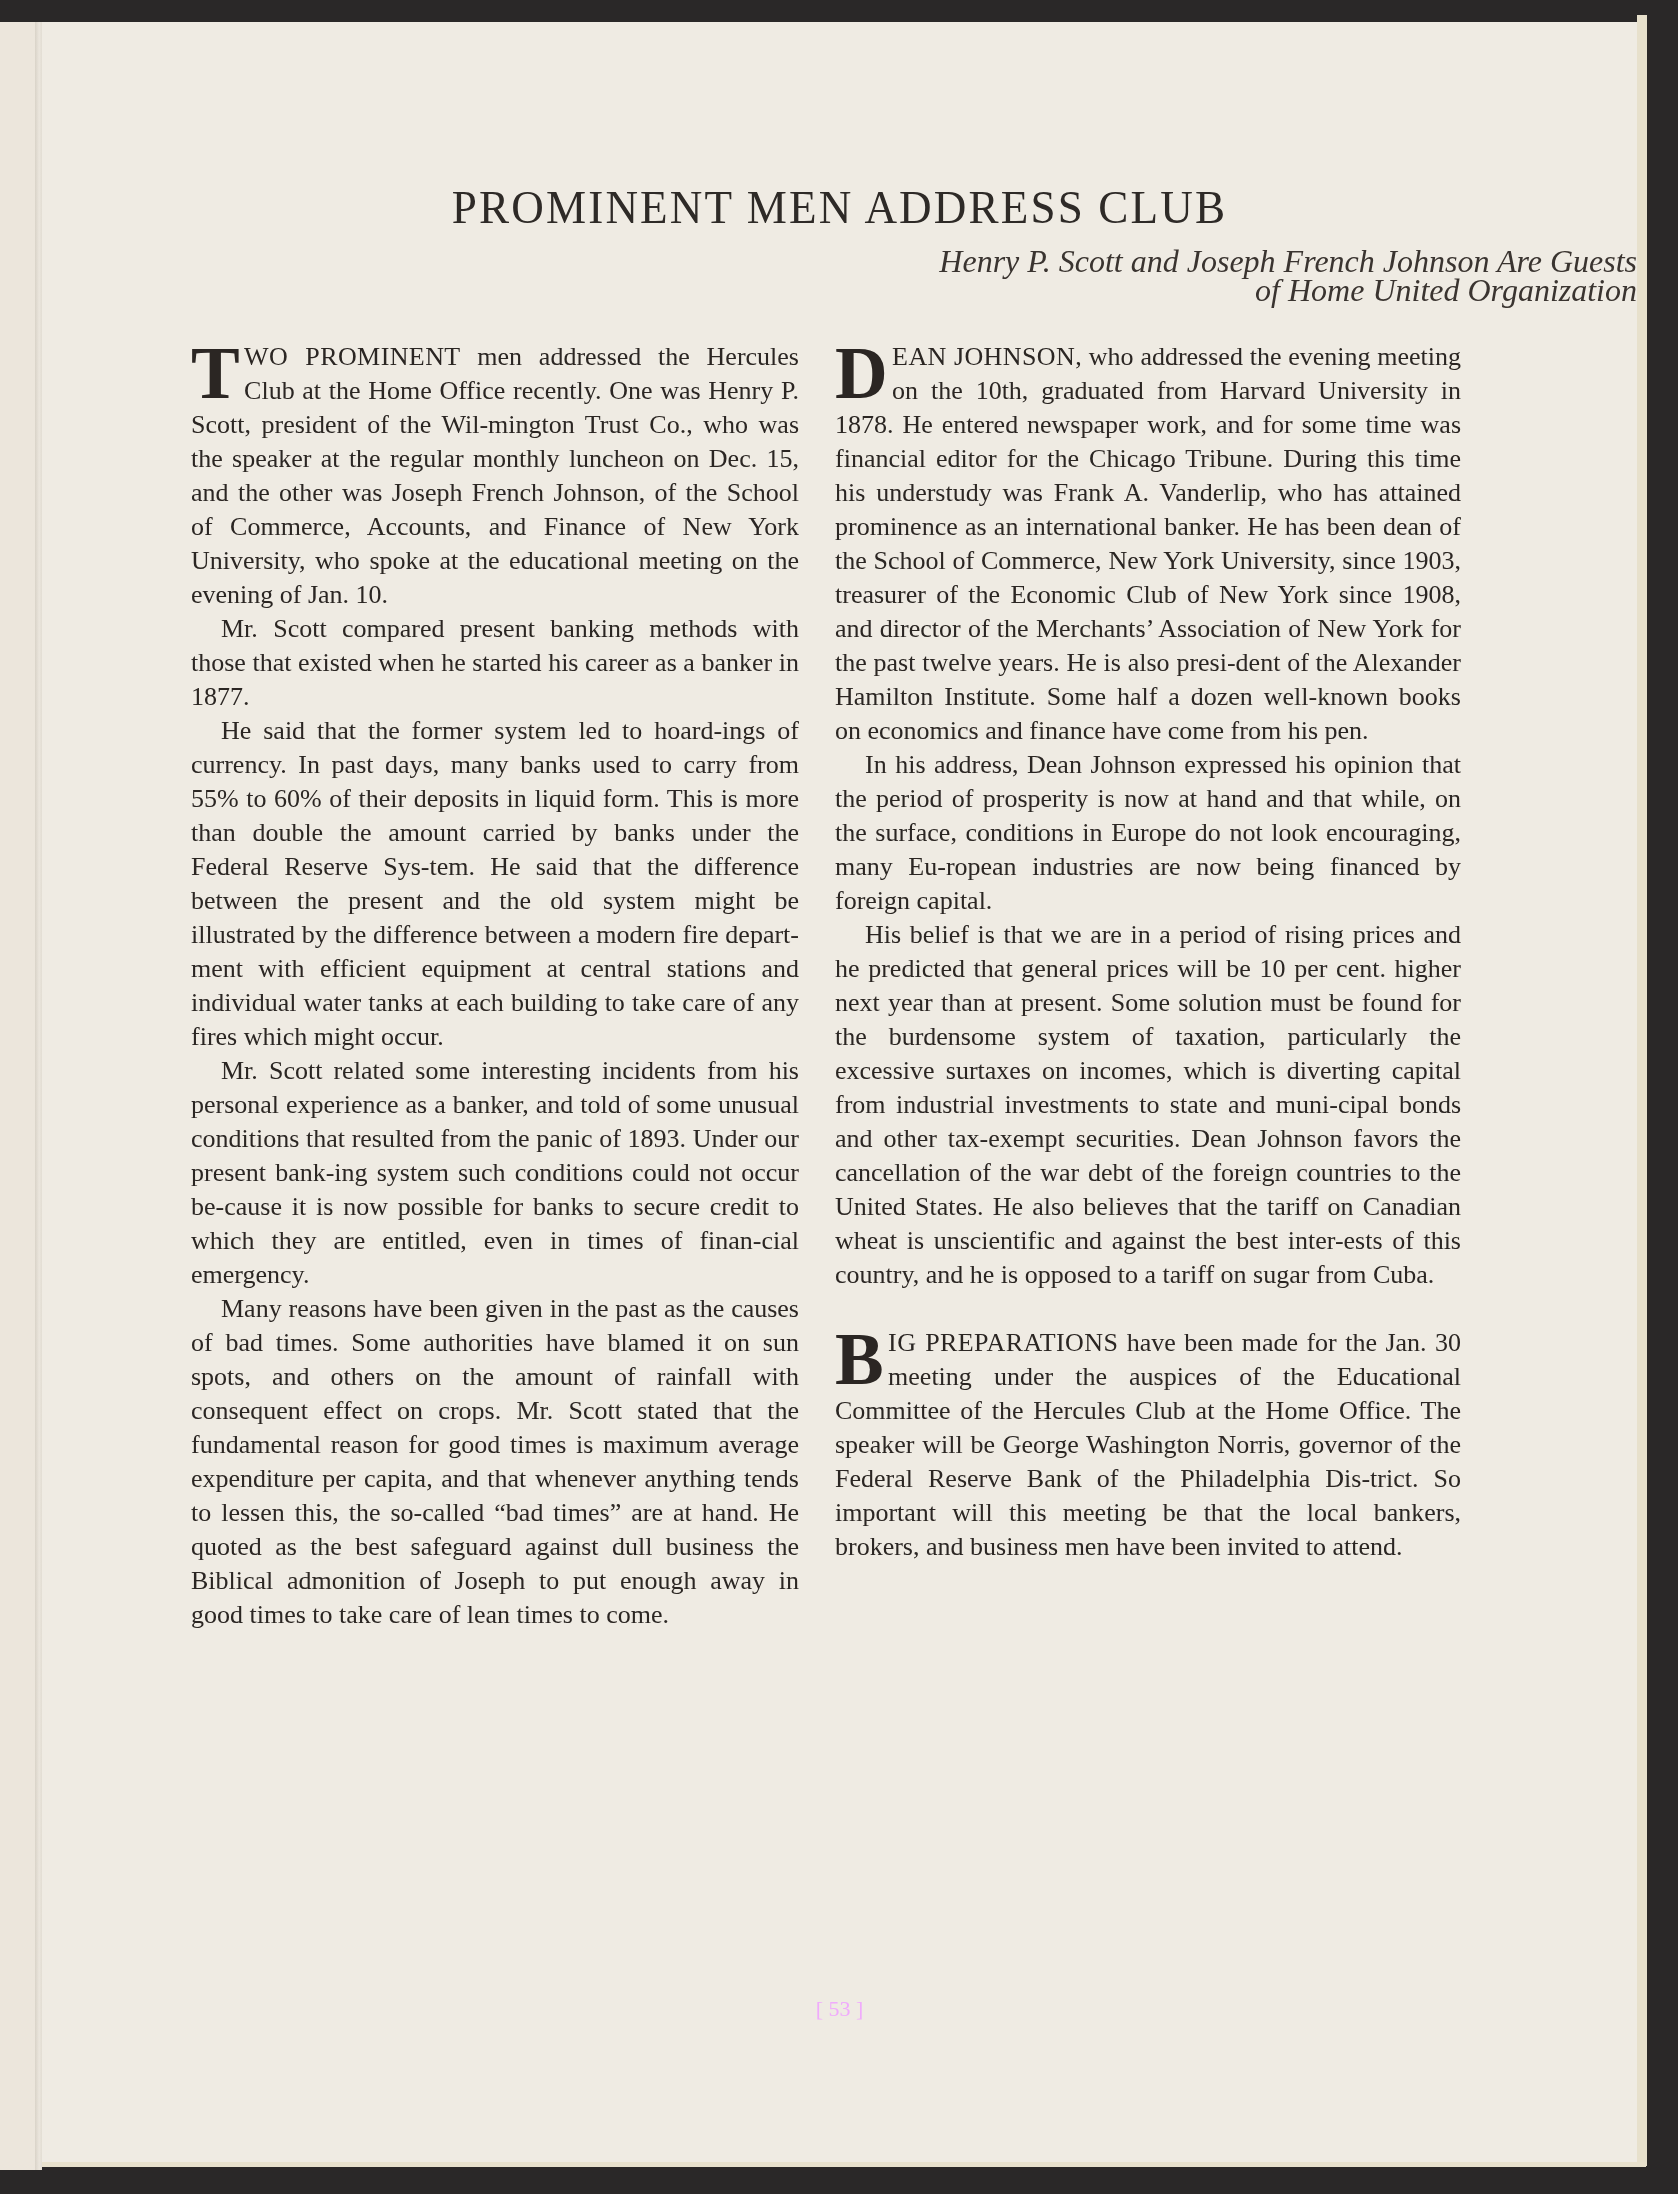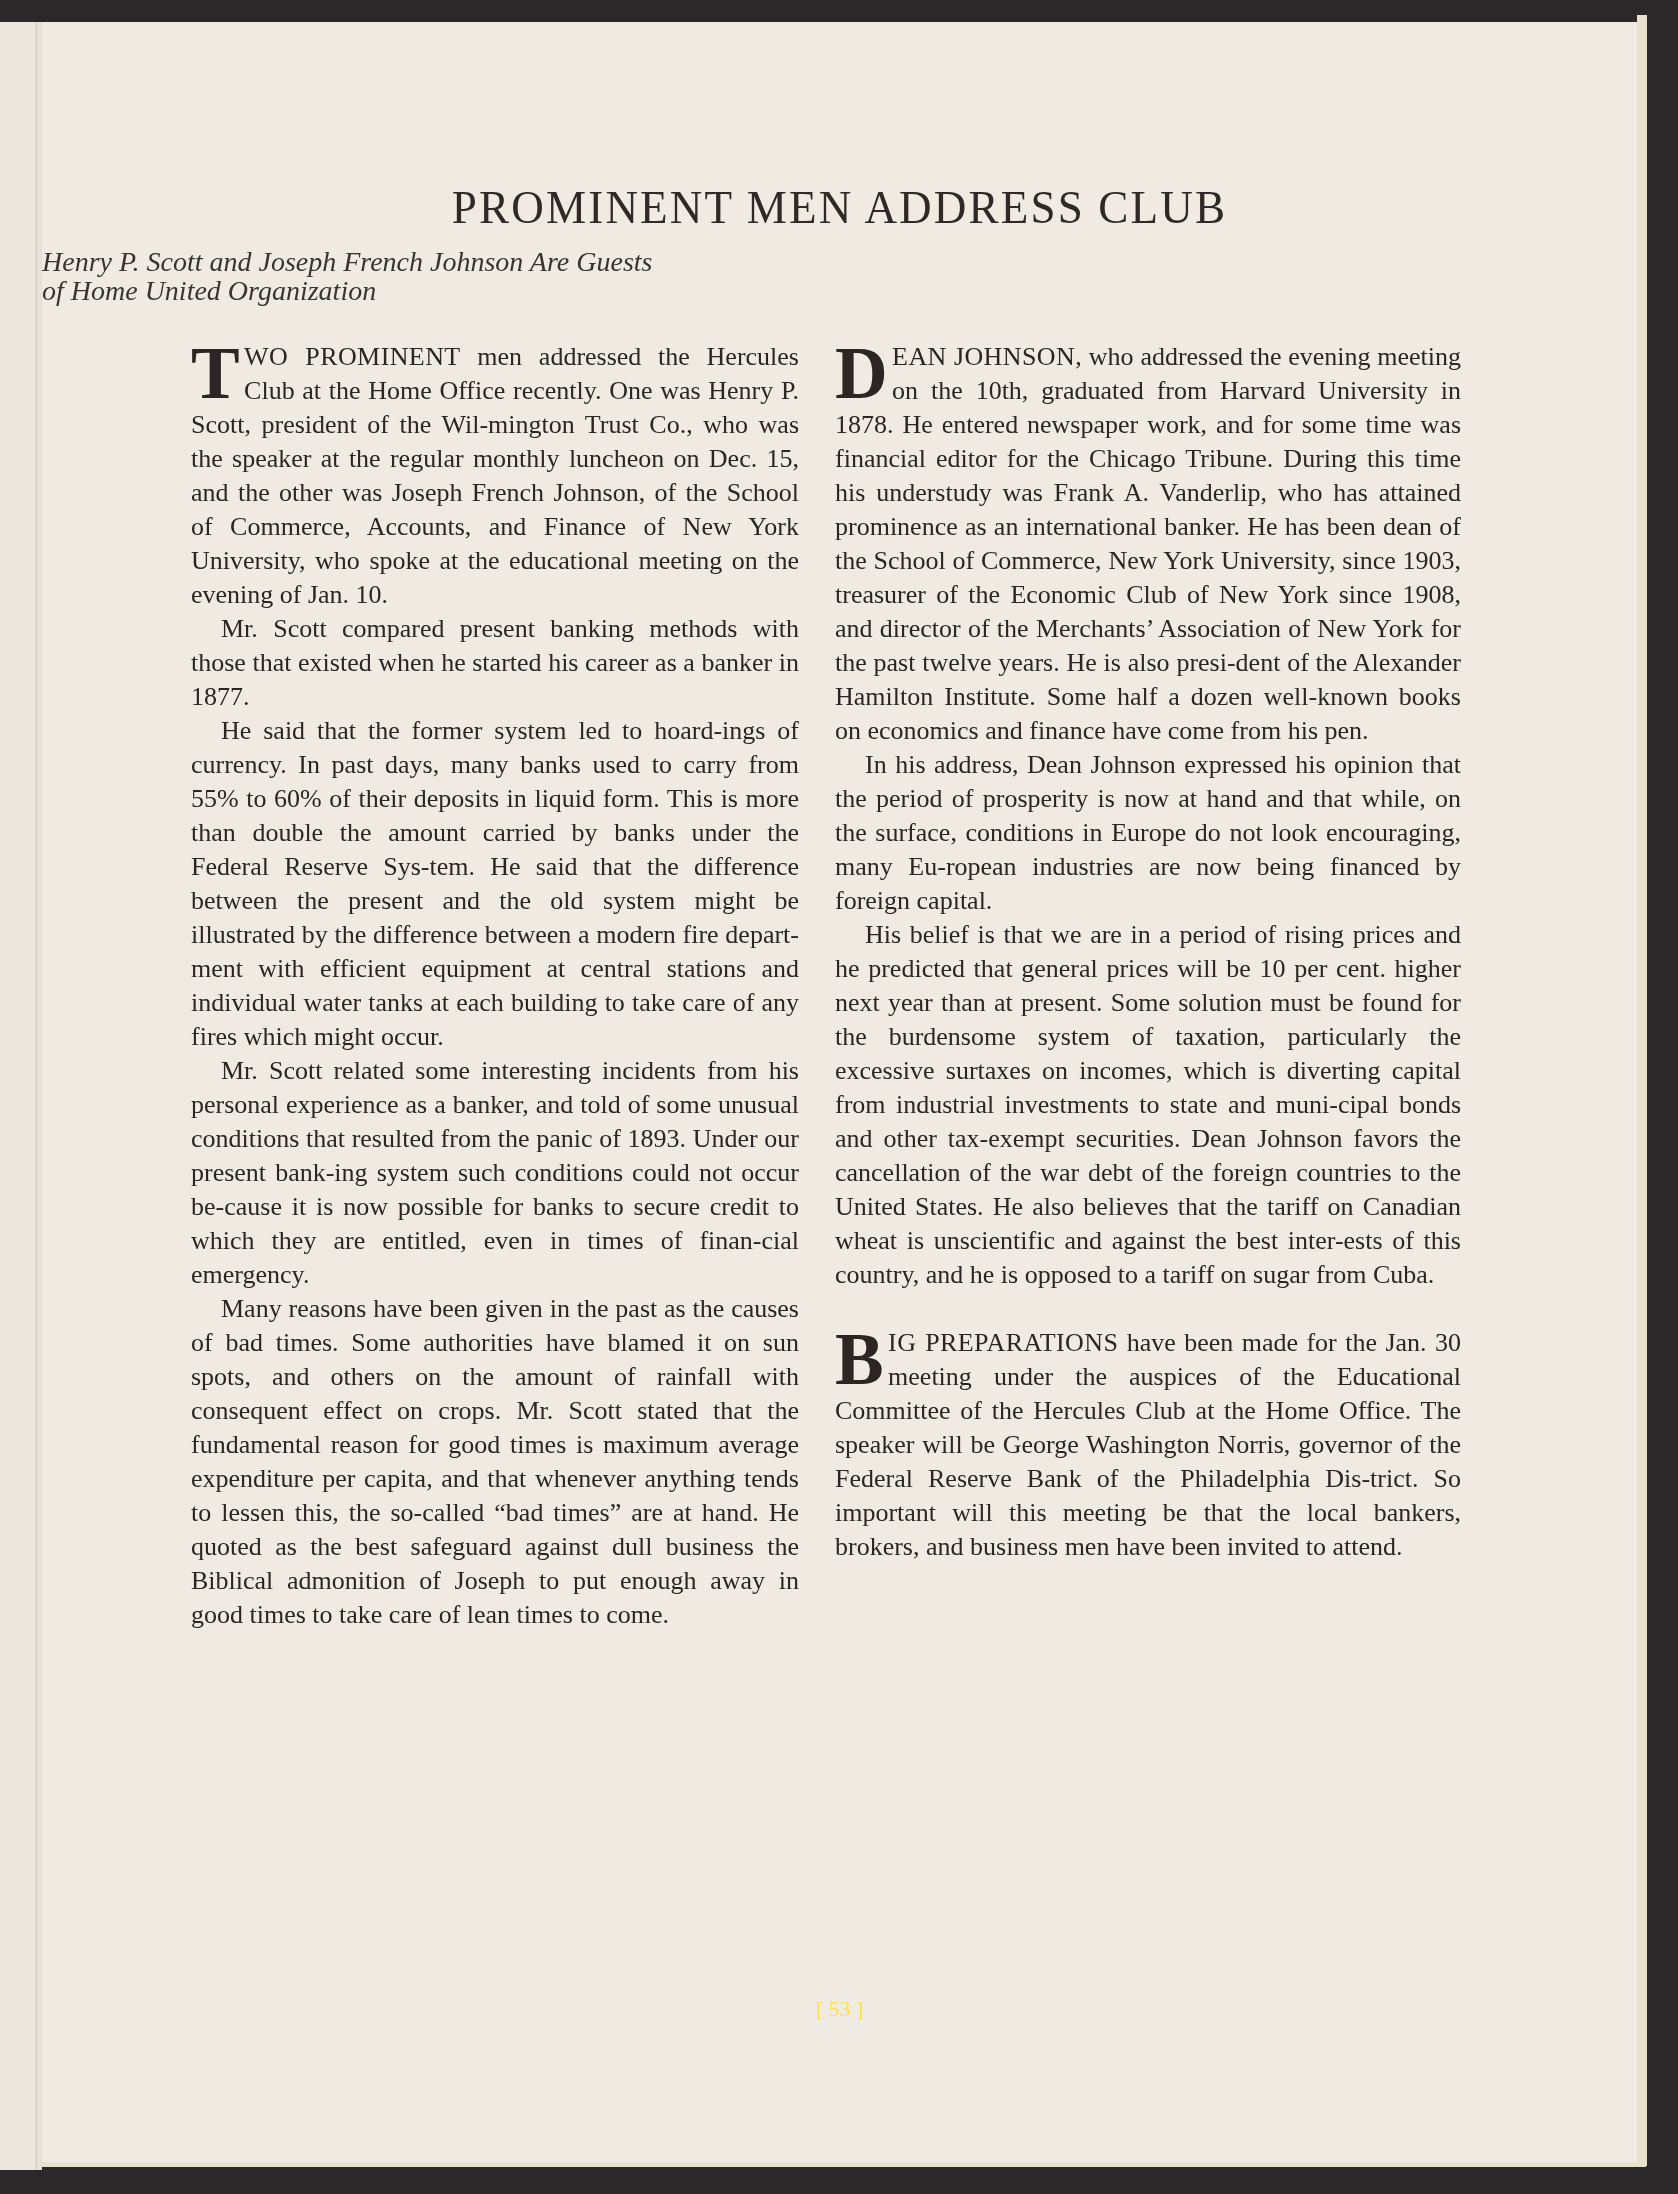--- a/index.html
+++ b/index.html
@@ -32,42 +32,42 @@
   }
   .title {
     position: absolute; left: 42px; top: 181px; width: 1595px;
     text-align: center;
     font-size: 46px; letter-spacing: 2.2px; font-weight: normal;
     margin: 0; color: #2e2a27;
     transform: scaleX(0.98);
   }
   .subtitle {
     position: absolute; left: 42px; top: 247px; width: 1595px;
-    text-align: left;
-    font-size: 28px; font-style: italic; line-height: 29px;
+    text-align: right;
+    font-size: 32px; font-style: italic; line-height: 29px;
     color: #3a3430;
   }
   .col {
     position: absolute; top: 340px;
     font-size: 26px; line-height: 34px;
     text-align: justify; hyphens: manual;
   }
   .col-left { left: 191px; width: 608px; }
   .col-right { left: 835px; width: 626px; }
   .col p { margin: 0; text-indent: 30px; }
   .col p.lead { text-indent: 0; }
   .col p.section-gap { margin-top: 34px; }
   .dropcap {
     float: left; font-size: 73px; line-height: 62px;
     margin: 2.6px 4.4px 0 0; font-weight: bold; color: #2b2623;
   }
   .smallcaps { letter-spacing: 0.4px; }
   .page-number {
     position: absolute; left: 42px; top: 1996px; width: 1595px;
-    text-align: center; font-size: 22px; color: #fde047;
+    text-align: center; font-size: 22px; color: #f0abfc;
   }
 </style>
 </head>
 <body>
 
 <div class="left-page-edge"></div>
 <div class="gutter"></div>
 <div class="page"></div>
 <div class="page-shadow-edge"></div>
 <div class="page-bottom-edge"></div>

